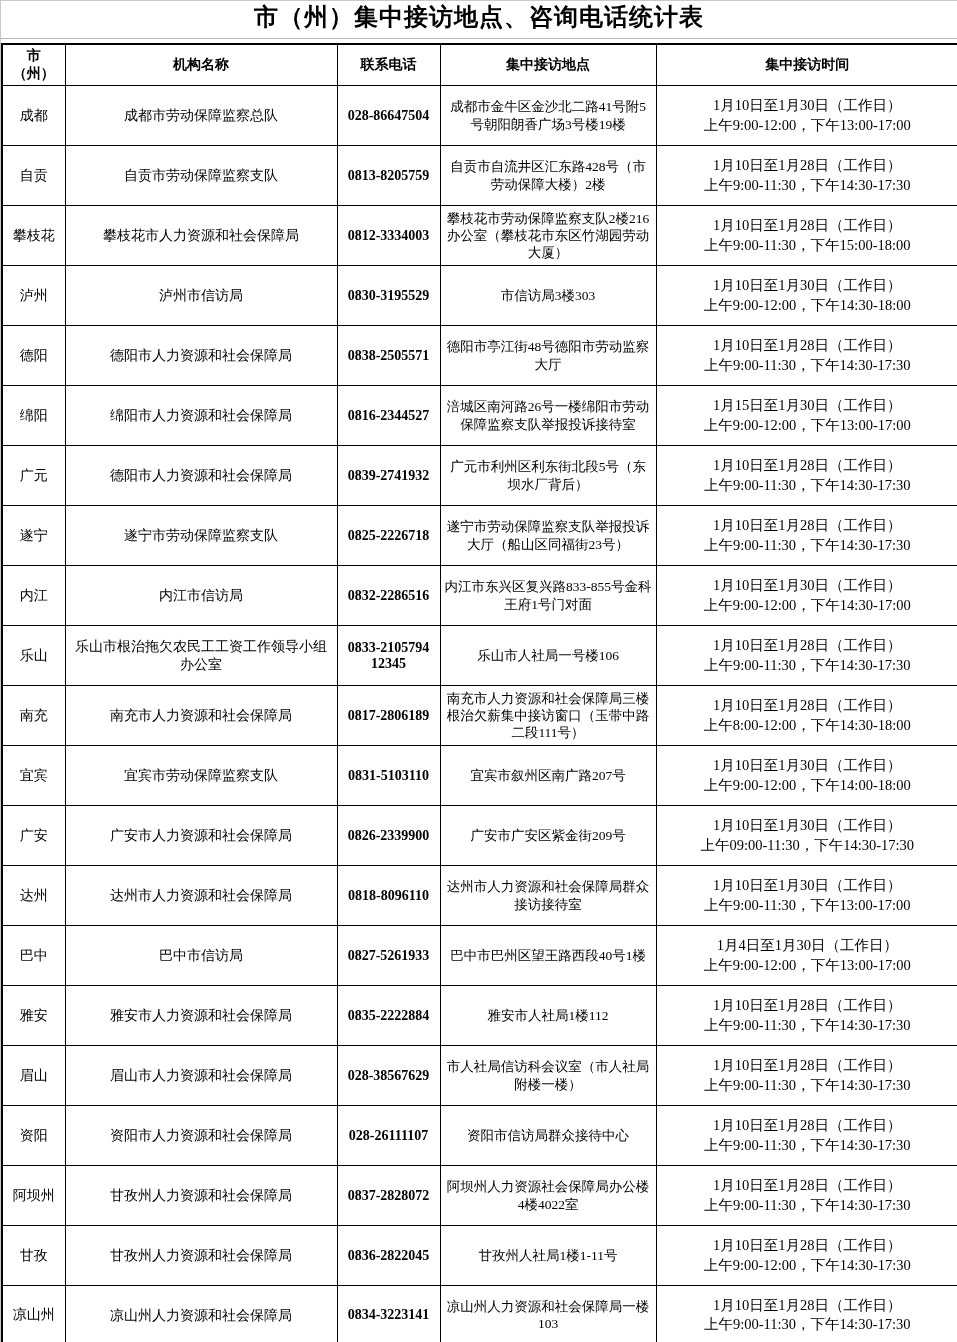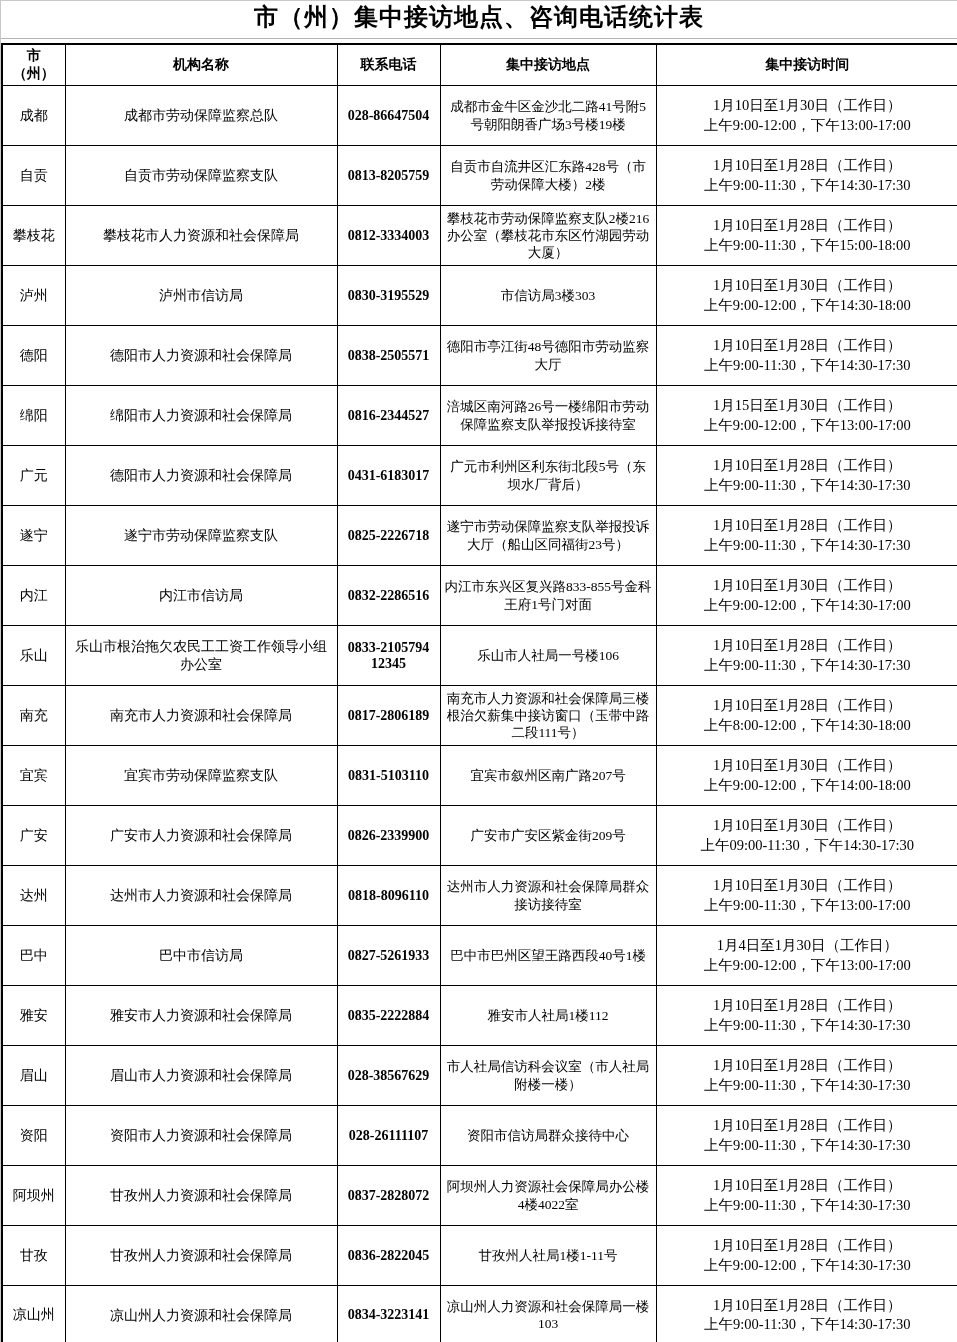--- a/index.html
+++ b/index.html
@@ -137,21 +137,21 @@
           <td class="c-phone">0816-2344527</td>
           <td class="c-loc">涪城区南河路26号一楼绵阳市劳动保障监察支队举报投诉接待室</td>
           <td class="c-time">
             <span class="t-range">1月15日至1月30日（工作日）</span>
             <span class="t-hours">上午9:00-12:00，下午13:00-17:00</span>
           </td>
         </tr>
         <tr>
           <td class="c-city">广元</td>
           <td class="c-org">德阳市人力资源和社会保障局</td>
-          <td class="c-phone">0431-6183017</td>
+          <td class="c-phone">0839-2741932</td>
           <td class="c-loc">广元市利州区利东街北段5号（东坝水厂背后）</td>
           <td class="c-time">
             <span class="t-range">1月10日至1月28日（工作日）</span>
             <span class="t-hours">上午9:00-11:30，下午14:30-17:30</span>
           </td>
         </tr>
         <tr>
           <td class="c-city">遂宁</td>
           <td class="c-org">遂宁市劳动保障监察支队</td>
           <td class="c-phone">0825-2226718</td>

